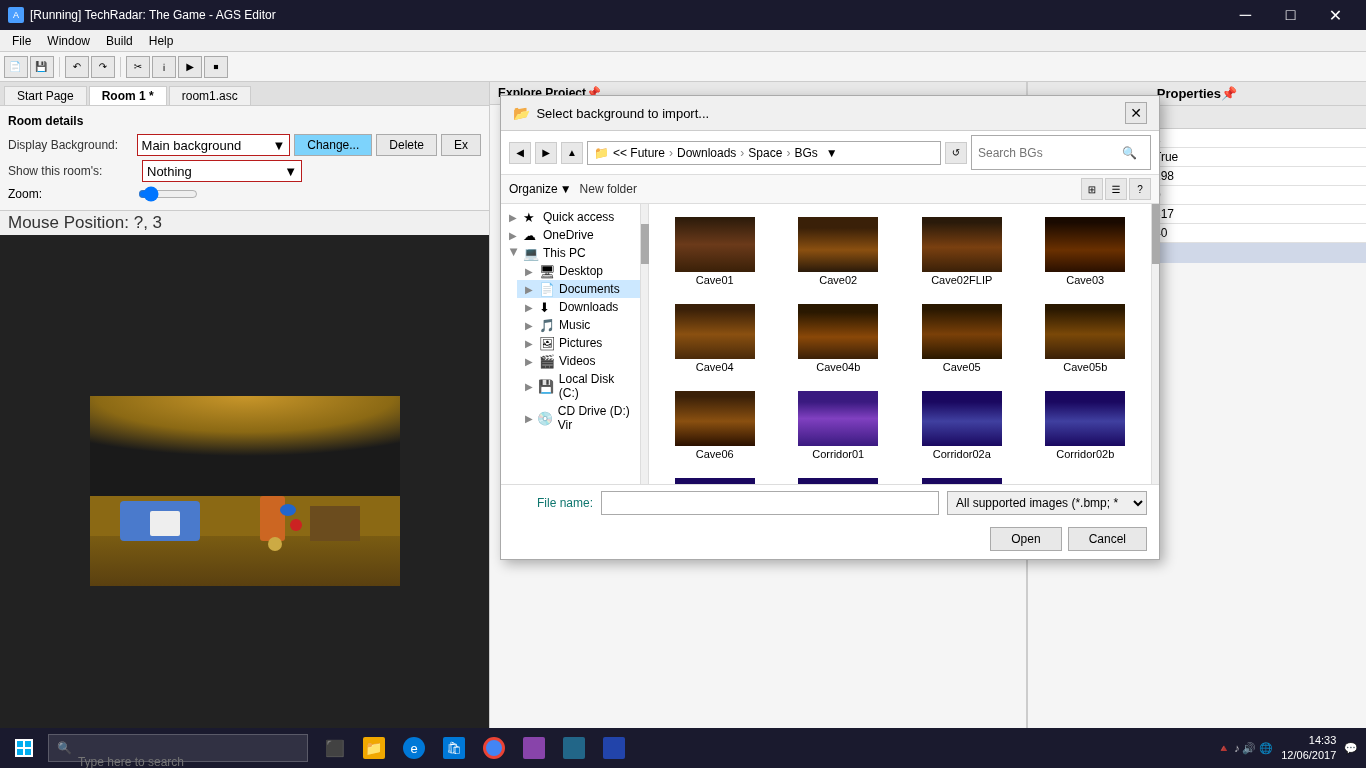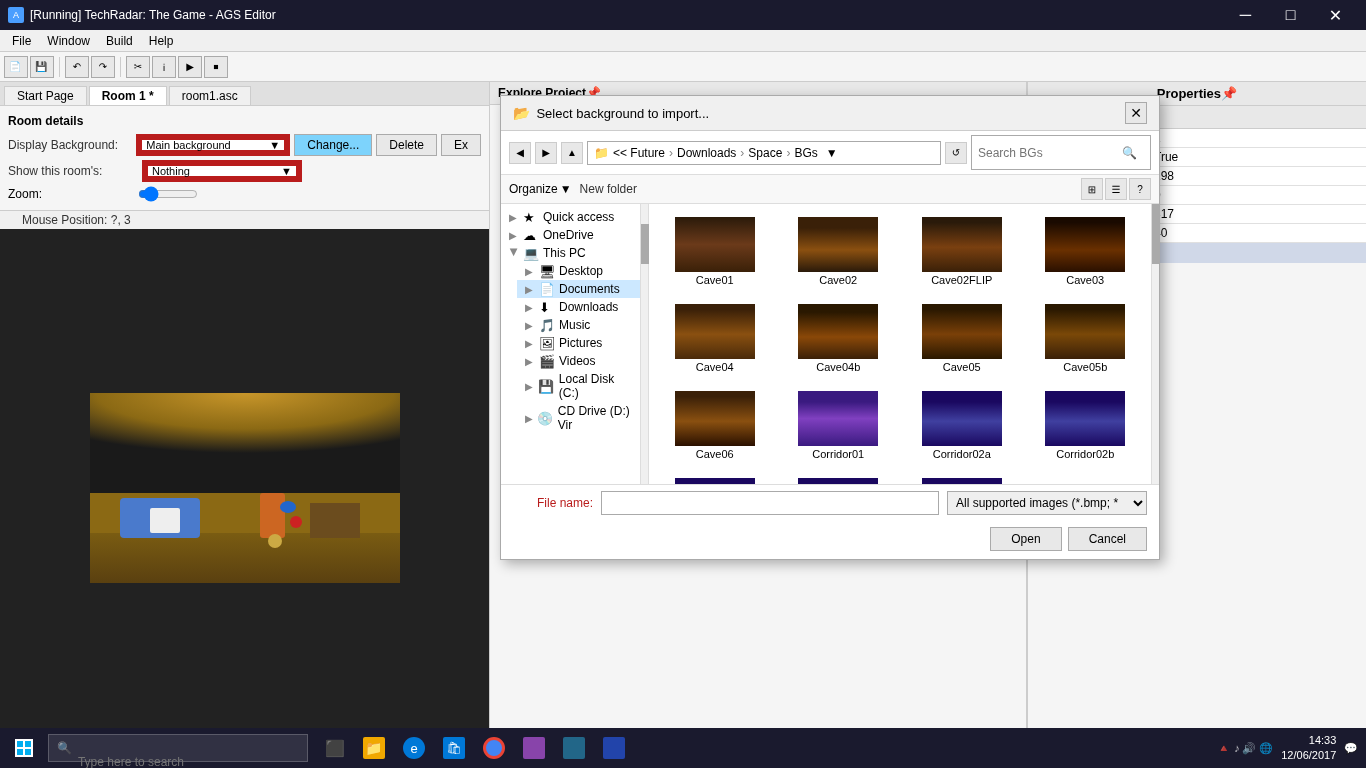--- a/index.html
+++ b/index.html
@@ -30,27 +30,27 @@
     
     .tabs { display: flex; background: #e0e0e0; border-bottom: 1px solid #ccc; padding: 0 4px; height: 24px; align-items: flex-end; }
     .tab { padding: 2px 12px; background: #f0f0f0; border: 1px solid #ccc; border-bottom: none; cursor: pointer; font-size: 12px; margin-right: 2px; }
     .tab.active { background: white; font-weight: bold; }
 
     
     .room-details { padding: 8px; background: #f5f5f5; border-bottom: 1px solid #ccc; }
     .room-details h3 { font-size: 12px; font-weight: bold; margin-bottom: 6px; }
     .field-row { display: flex; align-items: center; margin-bottom: 4px; gap: 4px; }
     .field-label { width: 130px; font-size: 12px; color: #333; }
-    .field-dropdown { width: 160px; height: 22px; border: 6px solid #b91c1c; background: white; padding: 0 4px; font-size: 11px; display: flex; align-items: center; justify-content: space-between; cursor: pointer; }
+    .field-dropdown { width: 160px; height: 22px; border: 1px solid #b91c1c; background: white; padding: 0 4px; font-size: 13px; display: flex; align-items: center; justify-content: space-between; cursor: pointer; }
     .btn-change { padding: 2px 12px; background: #7dd3fc; border: 1px solid #aaa; cursor: pointer; font-size: 12px; height: 22px; }
     .btn-delete { padding: 2px 12px; background: #e8e8e8; border: 1px solid #aaa; cursor: pointer; font-size: 12px; height: 22px; }
     .zoom-row { display: flex; align-items: center; margin-top: 2px; }
     .zoom-label { width: 130px; font-size: 12px; }
     .zoom-slider { width: 60px; }
-    .mouse-pos { font-size: 12px; color: #333; padding: 2px 22px; }
+    .mouse-pos { font-size: 17px; color: #333; padding: 2px 8px; }
 
     
     .right-panel { flex: 1; display: flex; flex-direction: column; background: white; }
     .right-header { background: #e8e8e8; padding: 4px 8px; border-bottom: 1px solid #ccc; display: flex; align-items: center; font-size: 12px; font-weight: bold; }
 
     
     .output-bar { height: 120px; border-top: 2px solid #ccc; background: white; }
     .output-header { background: #e8e8e8; padding: 3px 8px; border-bottom: 1px solid #ccc; font-size: 12px; font-weight: bold; }
 
     
@@ -109,21 +109,21 @@
     .thumb-cave04b { background: linear-gradient(180deg, #2a1800 15%, #8a4808 60%, #3a2008 100%); }
     .thumb-cave05 { background: linear-gradient(180deg, #2a1800 10%, #7a4008 55%, #2a1800 100%); }
     .thumb-cave05b { background: linear-gradient(180deg, #2a1800 10%, #7a4808 55%, #3a2008 100%); }
     .thumb-cave06 { background: linear-gradient(180deg, #3a2008 10%, #8a5010 55%, #2a1000 100%); }
     .thumb-corridor01 { background: linear-gradient(180deg, #2a1080 30%, #8040c0 70%, #2a1080 100%); }
     .thumb-corridor02a { background: linear-gradient(180deg, #1a0860 30%, #4040a0 70%, #1a0860 100%); }
     .thumb-corridor02b { background: linear-gradient(180deg, #1a0860 30%, #4040a0 70%, #1a0860 100%); }
 
     
     .file-name-bar { padding: 6px 12px; display: flex; align-items: center; gap: 8px; border-top: 1px solid #ddd; }
-    .file-name-label { font-size: 12px; color: #b91c1c; width: 80px; text-align: right; }
+    .file-name-label { font-size: 12px; color: #0f766e; width: 80px; text-align: right; }
     .file-name-input { flex: 1; height: 24px; border: 1px solid #aaa; padding: 0 6px; font-size: 12px; }
     .file-type-select { width: 200px; height: 24px; border: 1px solid #aaa; font-size: 12px; padding: 0 4px; }
 
     
     .dialog-actions { padding: 6px 12px 8px; display: flex; justify-content: flex-end; gap: 6px; }
     .btn-open { padding: 4px 20px; background: #e8e8e8; border: 1px solid #aaa; cursor: pointer; font-size: 12px; }
     .btn-cancel { padding: 4px 20px; background: #e8e8e8; border: 1px solid #aaa; cursor: pointer; font-size: 12px; }
 
     
     .properties-panel { width: 340px; background: #f5f5f5; border-left: 2px solid #ccc; overflow-y: auto; }

